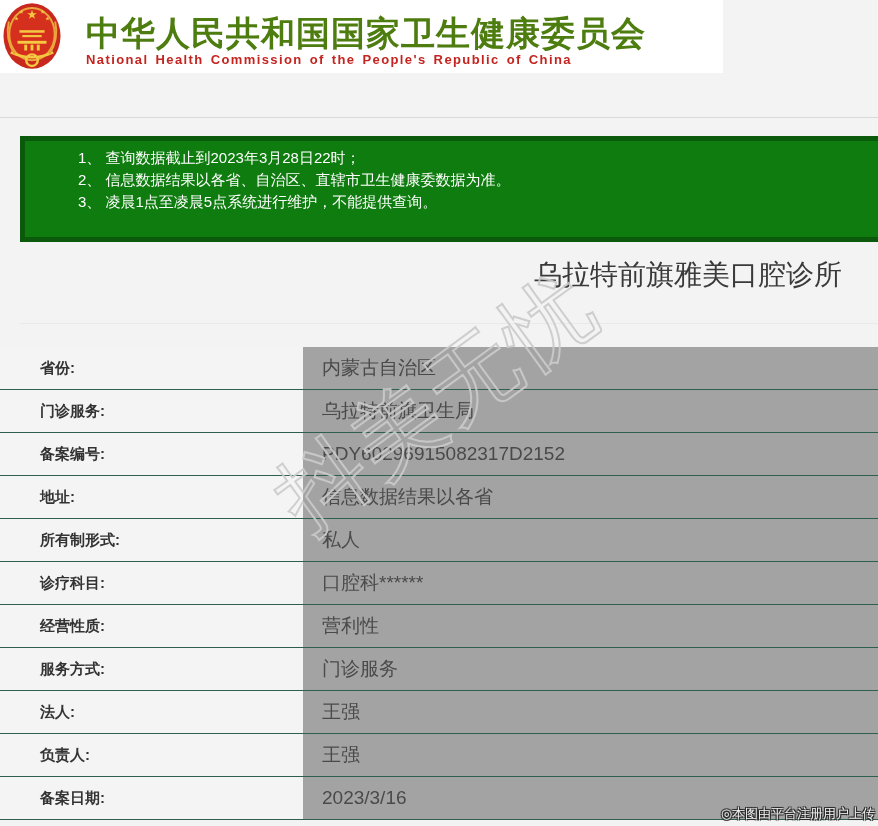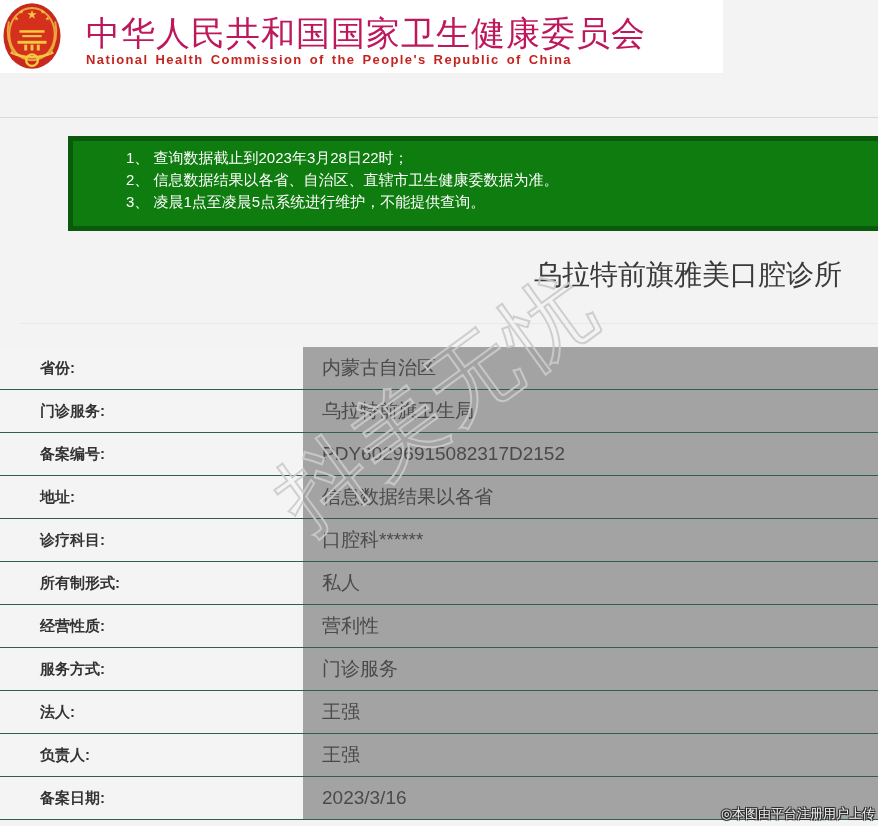--- a/index.html
+++ b/index.html
@@ -8,36 +8,35 @@
     background:#f3f3f3;
     font-family:"Liberation Sans","DejaVu Sans",sans-serif;
   }
   
   .header-card{
     position:absolute;left:0;top:0;width:723px;height:73px;background:#ffffff;
   }
   .emblem{position:absolute;left:3px;top:2px;width:58px;height:68px;}
   .cn-title{
     position:absolute;left:86px;top:11px;
-    font-size:34px;font-weight:normal;color:#be185d;letter-spacing:1px;white-space:nowrap;
+    font-size:34px;font-weight:bold;color:#4d7c0f;letter-spacing:1px;white-space:nowrap;
   }
   .en-title{
     position:absolute;left:86px;top:52px;
     font-size:13px;font-weight:bold;color:#c4241f;letter-spacing:1.4px;word-spacing:2px;white-space:nowrap;
   }
   .header-divider{
     position:absolute;left:0;top:117px;width:878px;height:1px;background:#d9d9d9;
   }
   
   .notice-box{
-    position:absolute;left:20px;right:0;top:136px;height:95px;box-sizing:border-box;
+    position:absolute;left:20px;right:0;top:136px;height:106px;box-sizing:border-box;
     background:#0f7c0f;
     border:5px solid #0b5a0b;border-right:none;
     padding:6px 0 0 53px;
-    margin-left:48px;
   }
   .notice-line{
     color:#ffffff;font-size:15px;line-height:22px;white-space:nowrap;
   }
   
   .pre-table-line{
     position:absolute;left:20px;right:0;top:323px;height:1px;background:#e9e9e9;
   }
   .page-title{
     position:absolute;right:36px;top:260px;
@@ -127,26 +126,26 @@
   </div>
   <div class="rt-row">
     <div class="rt-label">备案编号:</div>
     <div class="rt-value">PDY60296915082317D2152</div>
   </div>
   <div class="rt-row">
     <div class="rt-label">地址:</div>
     <div class="rt-value">信息数据结果以各省</div>
   </div>
   <div class="rt-row">
+    <div class="rt-label">所有制形式:</div>
+    <div class="rt-value">私人</div>
+  </div>
+  <div class="rt-row">
     <div class="rt-label">诊疗科目:</div>
     <div class="rt-value">口腔科******</div>
-  </div>
-  <div class="rt-row">
-    <div class="rt-label">所有制形式:</div>
-    <div class="rt-value">私人</div>
   </div>
   <div class="rt-row">
     <div class="rt-label">经营性质:</div>
     <div class="rt-value">营利性</div>
   </div>
   <div class="rt-row">
     <div class="rt-label">服务方式:</div>
     <div class="rt-value">门诊服务</div>
   </div>
   <div class="rt-row">

